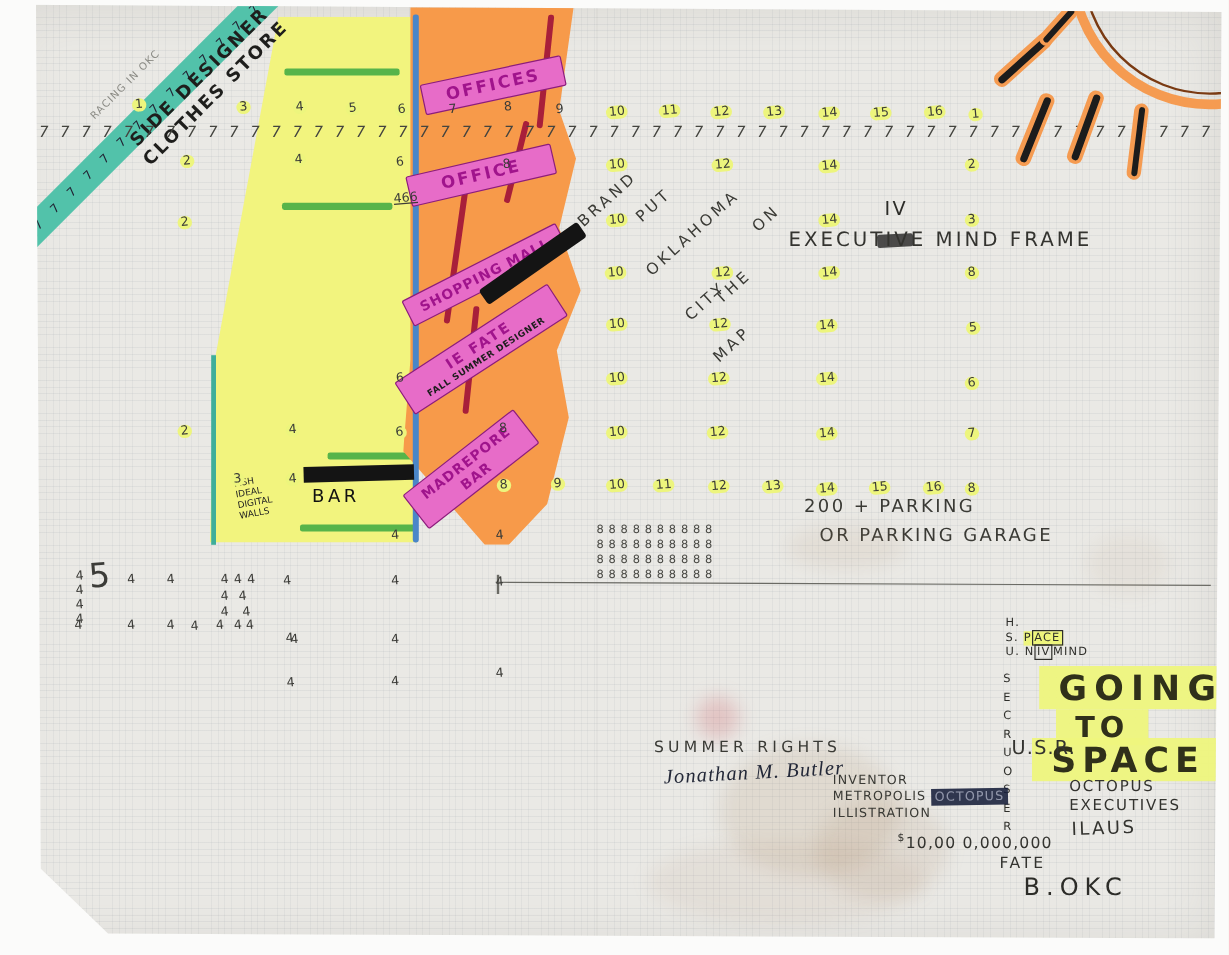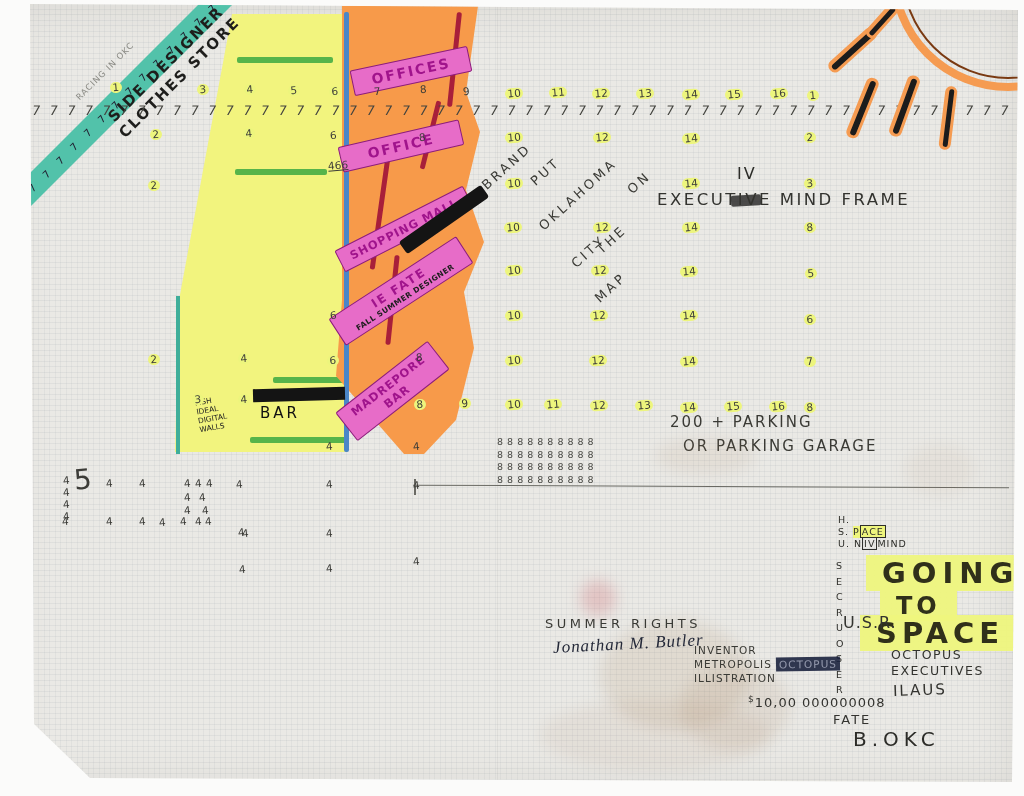--- a/index.html
+++ b/index.html
@@ -213,21 +213,21 @@
       <div>INVENTOR</div>
       <div><span>METROPOLIS</span> <span class="octo">OCTOPUS</span></div>
       <div>ILLISTRATION</div>
     </div>
     <div class="abs usr">U.S.R.</div>
     <div class="abs biz">
       <div>OCTOPUS</div>
       <div>EXECUTIVES</div>
     </div>
     <div class="abs ilaus">ILAUS</div>
-    <div class="abs amount"><sup>$</sup><span>10,00 000000008</span></div>
+    <div class="abs amount"><sup>$</sup><span>10,00 0,000,000</span></div>
     <div class="abs bond">FATE</div>
     <div class="abs bokc">B.OKC</div>
 
     <div class="abs" style="left:0;top:0;width:1024px;height:796px;">
         <span class="num hl" style="left: 110px; top: 82px;">1</span>
         <span class="num hl" style="left: 197px; top: 84px;">3</span>
         <span class="num hl" style="left: 244px; top: 84px;">4</span>
         <span class="num hl" style="left: 288px; top: 85px;">5</span>
         <span class="num hl" style="left: 329px; top: 86px;">6</span>
         <span class="num" style="left: 374px; top: 86px;">7</span>

